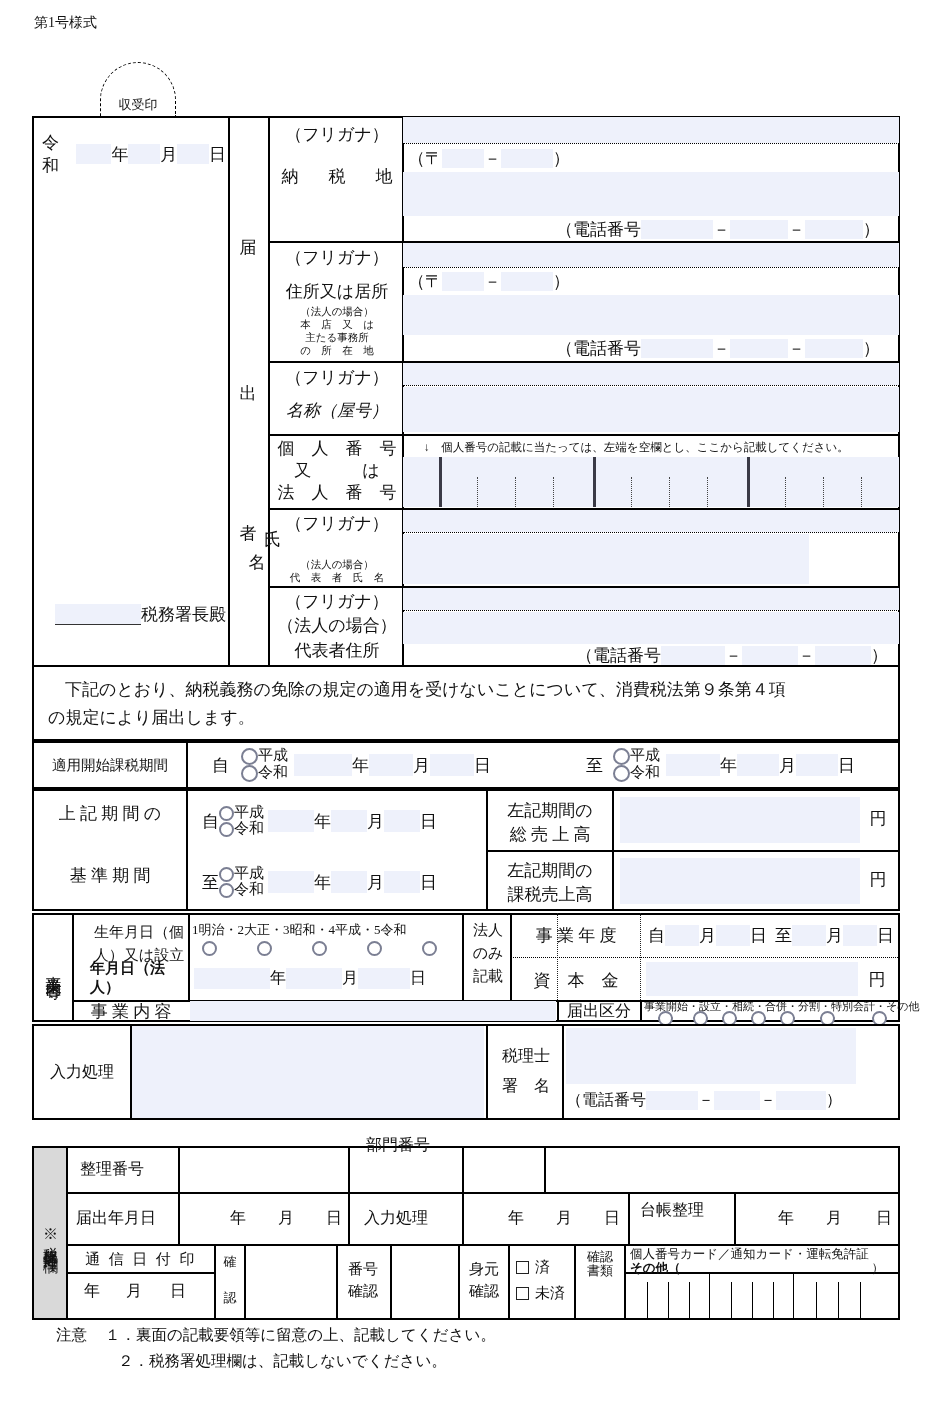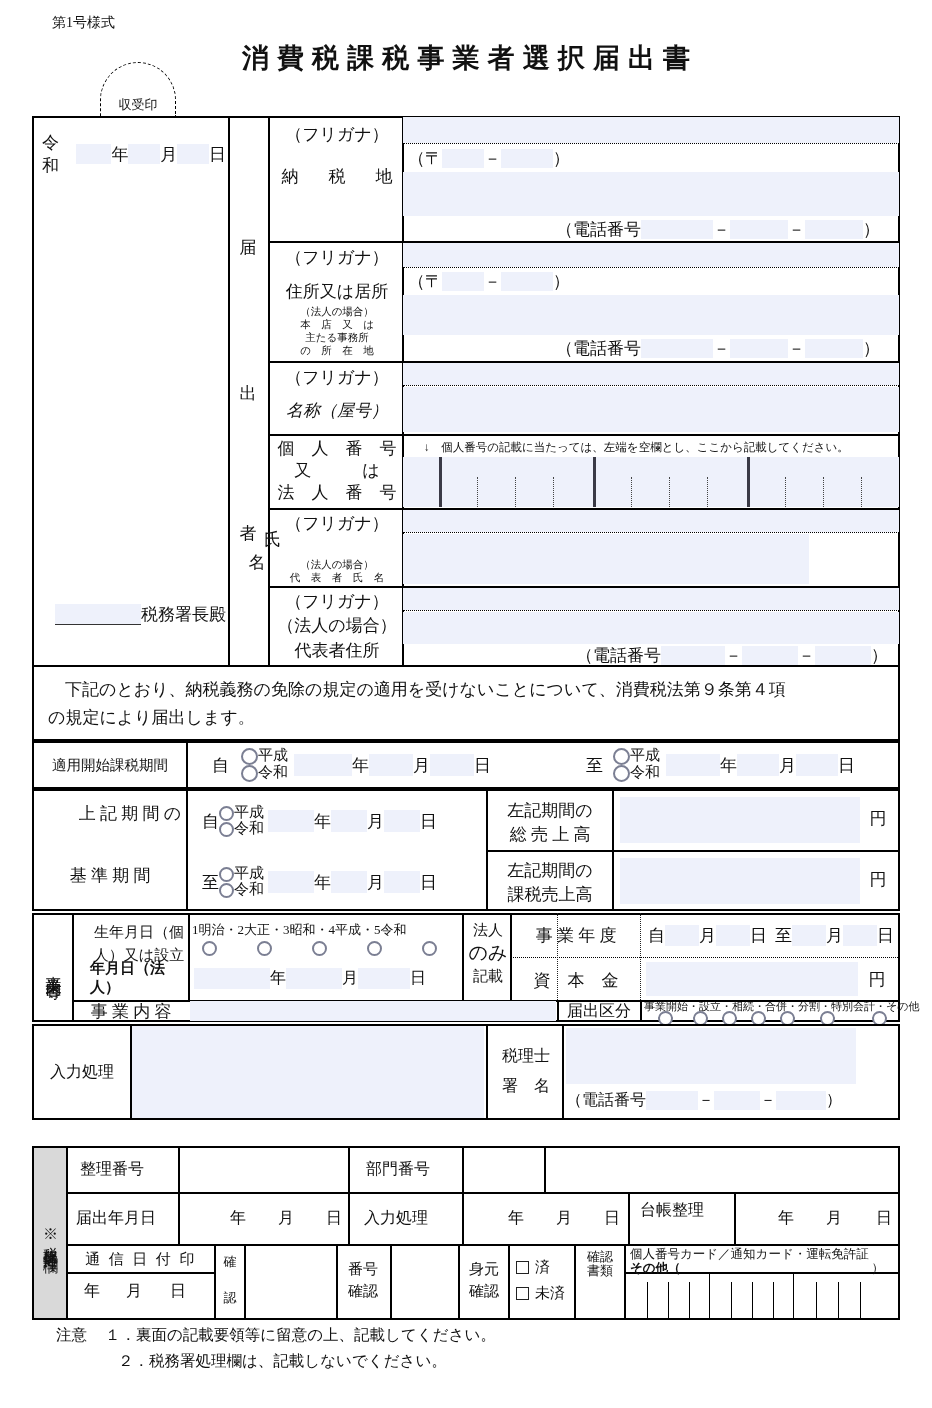--- a/index.html
+++ b/index.html
@@ -13,21 +13,21 @@
   
   .abs{position:absolute;box-sizing:border-box;}
   .ctr{display:flex;align-items:center;justify-content:center;}
   .lft{display:flex;align-items:center;justify-content:flex-start;}
   .rgt{display:flex;align-items:center;justify-content:flex-end;}
   .fill{background:#eef1fb;}
   .jx{letter-spacing:.38em;text-indent:.38em;}
   .jx2{letter-spacing:.9em;text-indent:.9em;}
 
   
-  #form-number{left:34px;top:14px;font-size:14px;margin-left:18px;}
+  #form-number{left:34px;top:14px;font-size:14px;}
   #doc-title{left:0;top:40px;width:932px;text-align:center;
     font-size:27px;font-weight:bold;letter-spacing:.30em;text-indent:.30em;}
 
   
   #stamp{left:100px;top:62px;width:76px;height:54px;
     border:1.7px dashed #000;border-bottom:none;
     border-radius:40px 40px 0 0;}
   #stamp-label{left:100px;top:96px;width:76px;text-align:center;font-size:13px;}
 
   
@@ -60,21 +60,20 @@
 
   #notes{left:56px;top:1322px;font-size:15.5px;line-height:1.65;}
   #notes div{white-space:pre;}
 </style>
 </head>
 <body>
 
 <div class="page">
 
   <div class="abs" id="form-number">第1号様式</div>
-  <div class="abs" id="doc-title">消費税課税事業者選択届出書</div>
   <div class="abs" id="stamp"></div>
   <div class="abs" id="stamp-label">収受印</div>
 
   <div class="abs" id="main-table"></div>
 
   <div class="abs vline" style="left:228px;top:116px;width:1.8px;height:551px;"></div>
   <div class="abs vline" style="left:268px;top:116px;width:1.8px;height:551px;"></div>
   <div class="abs vline" style="left:402px;top:116px;width:1.8px;height:551px;"></div>
 
   <div class="abs lft lab" style="left:42px;top:140px;width:184px;height:28px;">
@@ -236,21 +235,21 @@
     <span class="fill" style="width:42px;height:22px;display:inline-block;"></span>
     <span>日</span>
   </div>
 
   <div class="abs sect" style="left:32px;top:789px;width:868px;height:122px;"></div>
   <div class="abs vline" style="left:186px;top:789px;width:1.8px;height:122px;"></div>
   <div class="abs vline" style="left:486px;top:789px;width:1.8px;height:122px;"></div>
   <div class="abs vline" style="left:612px;top:789px;width:1.8px;height:122px;"></div>
   <div class="abs rowline" style="left:486px;top:850px;width:414px;"></div>
 
-  <div class="abs ctr lab" style="left:34px;top:800px;width:152px;height:26px;margin-left:20px;">上 記 期 間 の</div>
+  <div class="abs ctr lab" style="left:34px;top:800px;width:152px;height:26px;">上 記 期 間 の</div>
   <div class="abs ctr lab" style="left:34px;top:862px;width:152px;height:26px;">基 準 期 間</div>
 
   <div class="abs lft lab" style="left:202px;top:793px;width:286px;height:56px;">
     <span>自</span>
     <span style="display:inline-block;line-height:1.05;font-size:15px;">
       <span style="display:block;white-space:nowrap;"><span class="radio"></span><span>平成</span></span>
       <span style="display:block;white-space:nowrap;"><span class="radio"></span><span>令和</span></span>
     </span>
     <span class="fill" style="width:46px;height:22px;display:inline-block;margin-left:4px;"></span>
     <span>年</span>
@@ -324,21 +323,21 @@
   <div class="abs lft lab" style="left:194px;top:965px;width:268px;height:26px;font-size:16px;">
     <span class="fill" style="width:76px;height:21px;display:inline-block;"></span>
     <span>年</span>
     <span class="fill" style="width:56px;height:21px;display:inline-block;"></span>
     <span>月</span>
     <span class="fill" style="width:52px;height:21px;display:inline-block;"></span>
     <span>日</span>
   </div>
 
   <div class="abs ctr lab" style="left:466px;top:919px;width:44px;height:22px;font-size:15px;">法人</div>
-  <div class="abs ctr lab" style="left:466px;top:942px;width:44px;height:22px;font-size:19px;">のみ</div>
+  <div class="abs ctr lab" style="left:466px;top:942px;width:44px;height:22px;font-size:15px;">のみ</div>
   <div class="abs ctr lab" style="left:466px;top:965px;width:44px;height:22px;font-size:15px;">記載</div>
 
   <div class="abs ctr lab" style="left:512px;top:918px;width:128px;height:34px;">事 業 年 度</div>
   <div class="abs lft lab" style="left:648px;top:918px;width:250px;height:34px;">
     <span>自</span>
     <span class="fill" style="width:34px;height:21px;display:inline-block;"></span>
     <span>月</span>
     <span class="fill" style="width:34px;height:21px;display:inline-block;"></span>
     <span>日</span>
     <span style="margin-left:8px;">至</span>
@@ -394,21 +393,21 @@
     <span class="vert-text" style="font-size:15px;letter-spacing:.16em;">※税務署処理欄</span>
   </div>
 
   <div class="abs rowline" style="left:66px;top:1192px;width:834px;"></div>
   <div class="abs vline" style="left:178px;top:1146px;width:1.6px;height:46px;"></div>
   <div class="abs vline" style="left:348px;top:1146px;width:1.6px;height:46px;"></div>
   <div class="abs vline" style="left:462px;top:1146px;width:1.6px;height:46px;"></div>
   <div class="abs vline" style="left:544px;top:1146px;width:1.6px;height:46px;"></div>
   <div class="abs lft" style="left:80px;top:1146px;width:98px;height:46px;font-size:16px;">整理番号</div>
   <div class="abs fill" style="left:180px;top:1148px;width:166px;height:42px;opacity:0;"></div>
-  <div class="abs lft" style="left:366px;top:1146px;width:98px;height:46px;font-size:16px;">部門番号</div>
+  <div class="abs lft" style="left:366px;top:1122px;width:98px;height:46px;font-size:16px;">部門番号</div>
   <div class="abs" style="left:464px;top:1148px;width:78px;height:42px;"></div>
 
   <div class="abs rowline" style="left:66px;top:1244px;width:834px;"></div>
   <div class="abs vline" style="left:178px;top:1192px;width:1.6px;height:52px;"></div>
   <div class="abs vline" style="left:348px;top:1192px;width:1.6px;height:52px;"></div>
   <div class="abs vline" style="left:462px;top:1192px;width:1.6px;height:52px;"></div>
   <div class="abs vline" style="left:628px;top:1192px;width:1.6px;height:52px;"></div>
   <div class="abs vline" style="left:734px;top:1192px;width:1.6px;height:52px;"></div>
 
   <div class="abs lft" style="left:76px;top:1192px;width:102px;height:52px;font-size:16px;">届出年月日</div>

